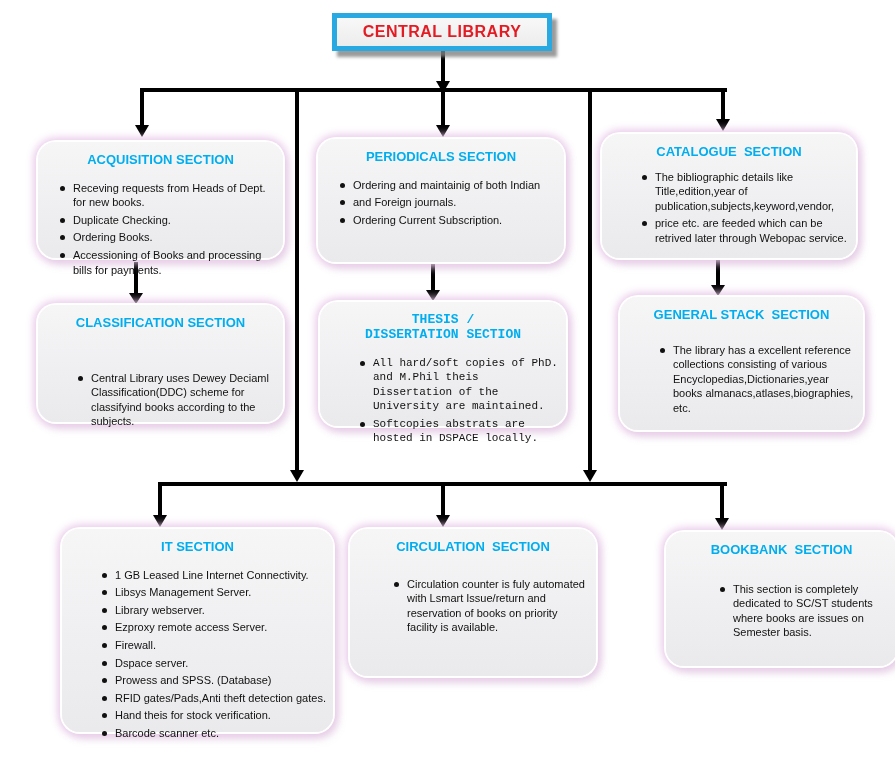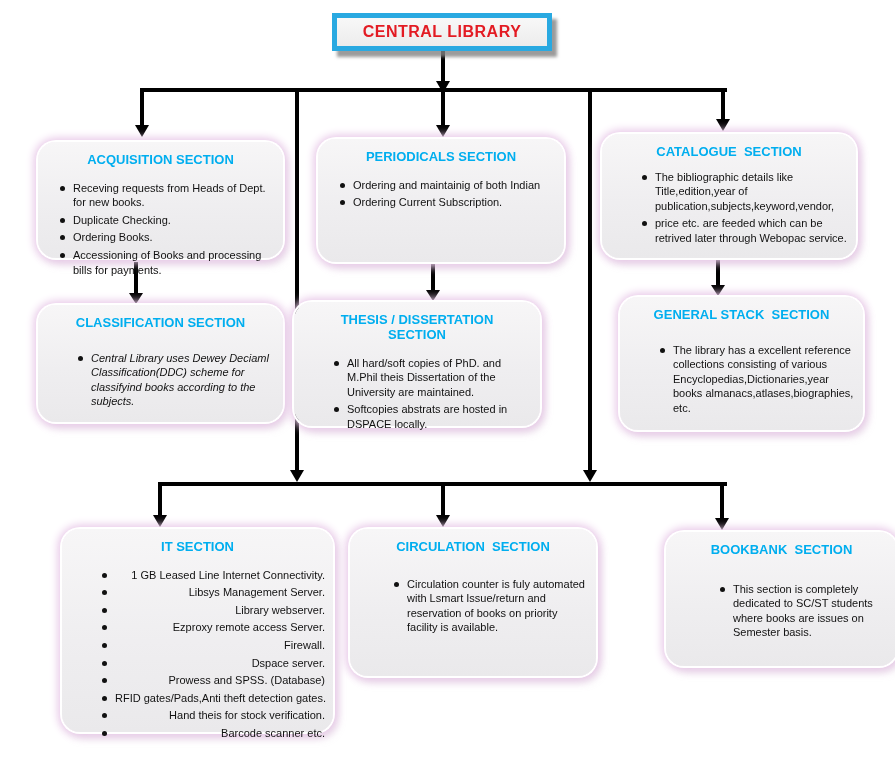--- a/index.html
+++ b/index.html
@@ -45,32 +45,32 @@
   .bullets li{position:relative; padding-left:13px; margin-bottom:3px;}
   .bullets li::before{
     content:""; position:absolute; left:0; top:5px; width:5px; height:5px;
     border-radius:50%; background:#111;
   }
   
   .acquisition   {left:38px;  top:142px; width:245px; height:116px;}
   .periodicals   {left:318px; top:139px; width:246px; height:123px;}
   .catalogue     {left:602px; top:134px; width:254px; height:124px;}
   .classification{left:38px;  top:305px; width:245px; height:117px;}
-  .thesis        {left:294px; top:302px; width:246px; height:124px;}
+  .thesis        {left:320px; top:302px; width:246px; height:124px;font-family:Liberation Mono, monospace;}
   .general_stack {left:620px; top:297px; width:243px; height:133px;}
   .it            {left:62px;  top:529px; width:271px; height:203px;}
   .circulation   {left:350px; top:529px; width:246px; height:147px;}
   .bookbank      {left:633px; top:532px; width:231px; height:134px;margin-left:33px;}
   
   .acquisition .bullets, .periodicals .bullets{padding-left:22px;}
   .thesis .box-heading{padding:0 30px;}
-  .classification .bullets{margin-top:20px; font-style:italic;}
+  .classification .bullets{margin-top:40px; }
   .general_stack .bullets{margin-top:20px;}
   .catalogue .bullets{margin-top:10px;}
-  .it .bullets{text-align:right;}
+  .it .bullets{}
   .it .bullets li{white-space:nowrap;}
   .circulation .bullets{margin-top:22px; padding-left:44px;}
   .bookbank .bullets{margin-top:24px; padding-left:54px;}
 </style>
 </head>
 <body>
 
 <div class="canvas">
 
   <svg class="connector" width="895" height="757">
@@ -140,20 +140,21 @@
         <li>Receving requests from Heads of Dept. for new books.</li>
         <li>Duplicate Checking.</li>
         <li>Ordering Books.</li>
         <li>Accessioning of Books and processing bills for payments.</li>
       </ul>
   </div>
   <div class="box periodicals">
     <div class="box-heading">PERIODICALS SECTION</div>
     <ul class="bullets">
         <li>Ordering and maintainig of both Indian</li>
+        <li>and Foreign journals.</li>
         <li>Ordering Current Subscription.</li>
       </ul>
   </div>
   <div class="box catalogue">
     <div class="box-heading">CATALOGUE  SECTION</div>
     <ul class="bullets">
         <li>The bibliographic details like Title,edition,year of publication,subjects,keyword,vendor,</li>
         <li>price etc. are feeded which can be retrived later through Webopac service.</li>
       </ul>
   </div>

